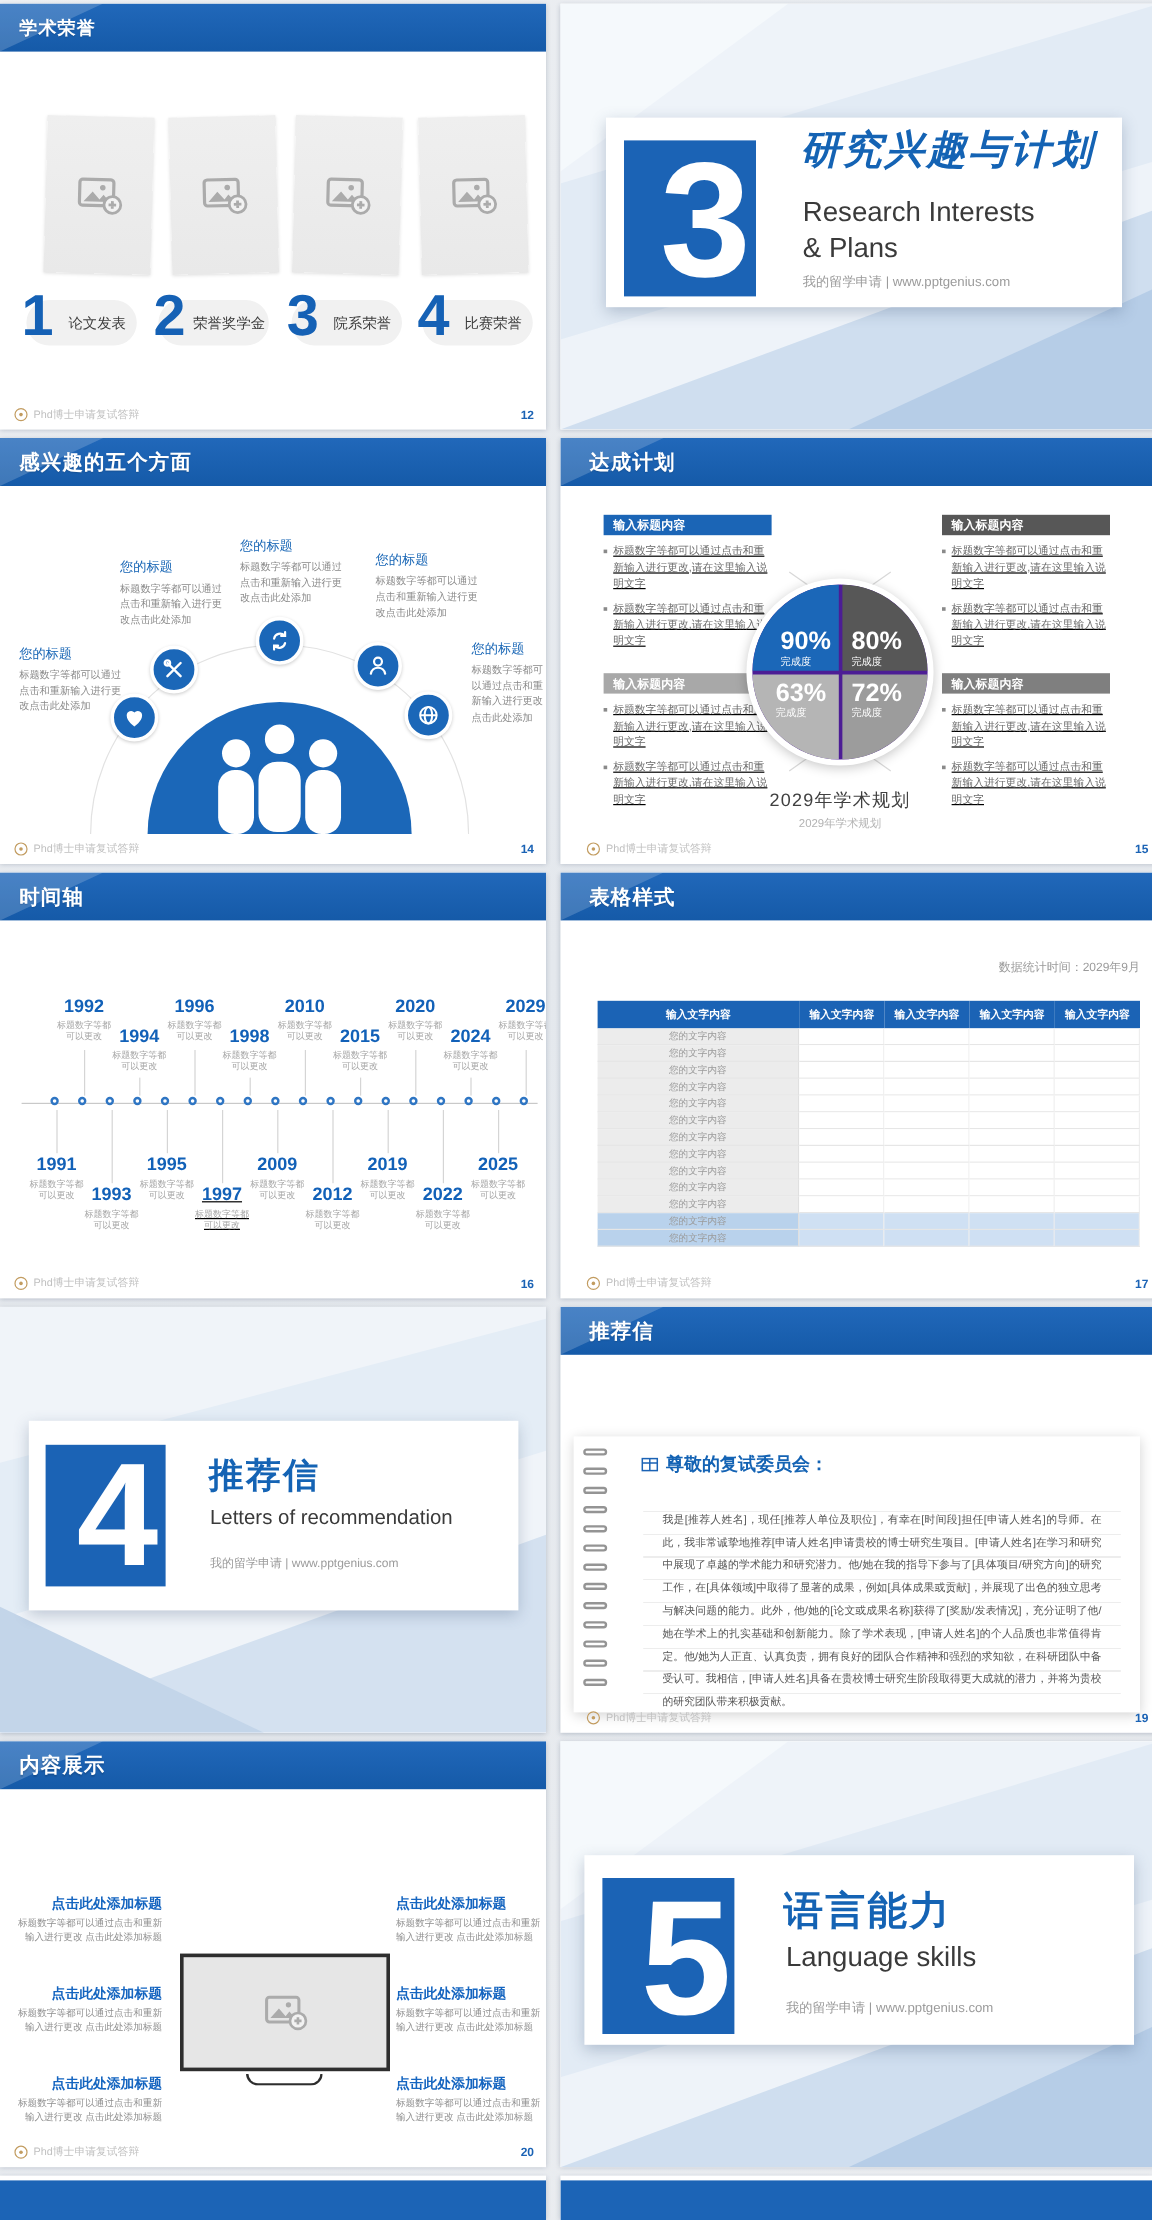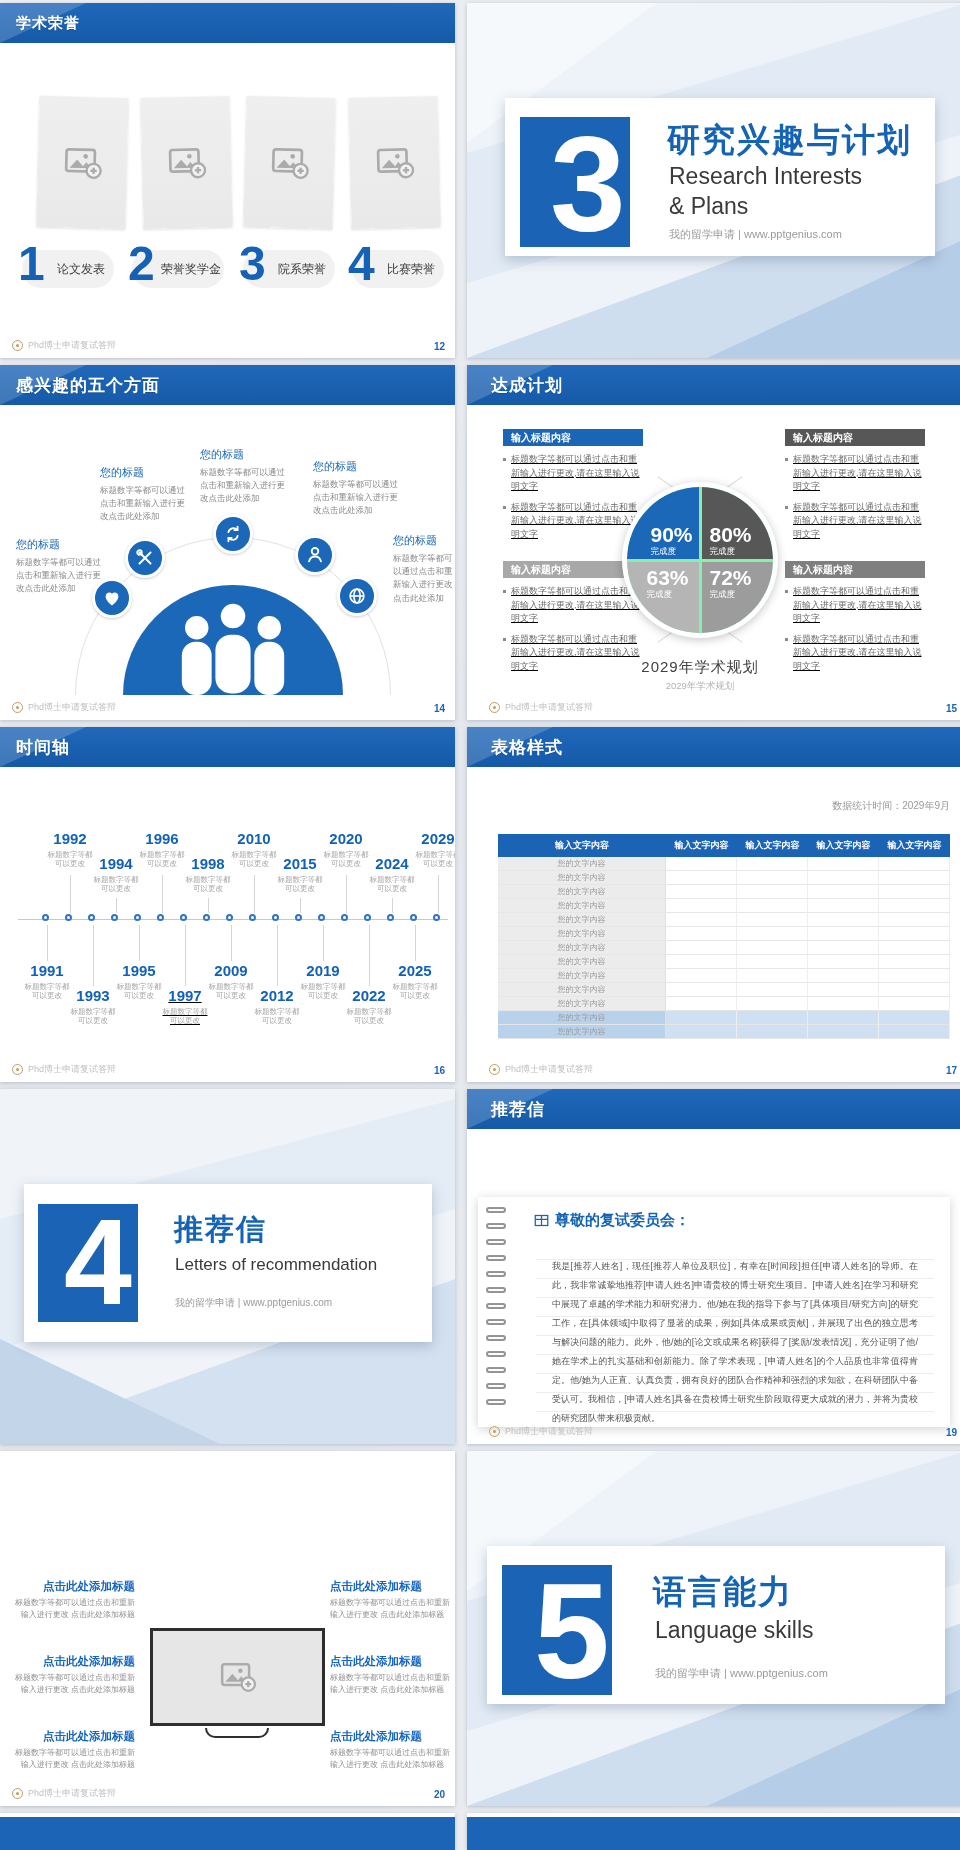--- a/index.html
+++ b/index.html
@@ -51,21 +51,21 @@
     box-shadow:0 1px 3px rgba(0,0,0,.2);display:flex;align-items:center;justify-content:center;}
   .aicon svg{width:22px;height:22px;}
   
   .pbox{position:absolute;width:140px;}
   .pbox-h{height:17px;color:#fff;font-size:10px;font-weight:bold;display:flex;align-items:center;padding-left:8px;}
   .hb{background:#1b65b6;} .hd{background:#575757;} .hg{background:#a8a8a8;} .hg2{background:#7f7f7f;}
   .bullet-item{display:flex;gap:5px;margin-top:7px;text-decoration:underline;}
   .bdot{flex:0 0 auto;width:3px;height:3px;background:#8a8a8a;margin-top:5px;}
   .btext{font-size:9px;color:#6b6b6b;line-height:1.5;}
   .pie{position:absolute;left:155px;top:117px;width:156px;height:156px;border-radius:50%;border:5px solid #fff;
-    background:#86efac;box-shadow:0 2px 10px rgba(0,0,0,.22);display:grid;grid-template-columns:1fr 1fr;
+    background:#4c1d95;box-shadow:0 2px 10px rgba(0,0,0,.22);display:grid;grid-template-columns:1fr 1fr;
     grid-template-rows:1fr 1fr;gap:3px;overflow:hidden;}
   .quad{position:relative;}
   .q0{border-radius:100% 0 0 0;} .q1{border-radius:0 100% 0 0;} .q2{border-radius:0 0 0 100%;} .q3{border-radius:0 0 100% 0;}
   .qlabel{position:absolute;color:#fff;line-height:1;}
   .q0 .qlabel{right:6px;bottom:3px;text-align:left;} .q1 .qlabel{left:8px;bottom:3px;}
   .q2 .qlabel{right:10px;top:5px;} .q3 .qlabel{left:8px;top:5px;}
   .qpct{font-size:21px;font-weight:bold;} .qsub{font-size:8.5px;margin-top:2px;}
   .pline{position:absolute;height:1px;background:#d8d8d8;}
   .pcap{position:absolute;left:108px;top:293px;width:250px;text-align:center;font-size:15px;color:#404040;letter-spacing:1px;}
   .pcap2{position:absolute;left:108px;top:315px;width:250px;text-align:center;font-size:9.5px;color:#b3b3b3;}
@@ -195,21 +195,21 @@
       <polygon points="0,355 500,170 500,355" fill="#cfdeef"></polygon>
       <polygon points="240,355 500,235 500,355" fill="#b6cde7"></polygon>
       <polygon points="0,0 190,0 0,140" fill="#f5f9fc"></polygon>
     </svg>
     <div class="div-card" style="left:38px;top:95px;width:430px;height:158px;">
       <div class="numblock" style="left:15px;top:19px;width:150px;height:130px;">
         <div class="sq" style="width:110px;height:130px;"></div>
         <div class="n" style="left:30px;font-size:136px;">3</div>
         <div class="n nb" style="left:30px;font-size:136px;clip-path:inset(0 -60px 0 80px);">3</div>
       </div>
-      <div class="dv-title" style="left:162px;top:20px;font-size:33px;">研究兴趣与计划</div>
+      <div class="dv-title" style="left:162px;top:5px;font-size:33px;font-style:italic;">研究兴趣与计划</div>
       <div class="dv-sub" style="left:164px;top:64px;font-size:23px;">
         <div>Research Interests</div>
         <div>&amp; Plans</div>
       </div>
       <div class="dv-site" style="left:164px;top:129px;font-size:11px;">我的留学申请 | www.pptgenius.com</div>
     </div>
   </div>
 
   <div class="slide" style="left:0;top:365px;width:455px;height:355px;">
     <div class="bar">
@@ -685,20 +685,23 @@
         </div>
     </div>
     <div class="sfoot">
       <span class="fico"></span>
       <span>Phd博士申请复试答辩</span>
     </div>
     <div class="pagenum">19</div>
   </div>
 
   <div class="slide" style="left:0;top:1451px;width:455px;height:355px;">
+    <div class="bar">
+      <div class="bar-title" style="font-size:17px;">内容展示</div>
+    </div>
     <div class="cblock cb-l" style="left:15px;top:128px;">
       <div class="cb-t">点击此处添加标题</div>
         <div class="cb-b">标题数字等都可以通过点击和重新输入进行更改 点击此处添加标题</div>
     </div>
     <div class="cblock cb-l" style="left:15px;top:203px;">
       <div class="cb-t">点击此处添加标题</div>
         <div class="cb-b">标题数字等都可以通过点击和重新输入进行更改 点击此处添加标题</div>
     </div>
     <div class="cblock cb-l" style="left:15px;top:278px;">
       <div class="cb-t">点击此处添加标题</div>

